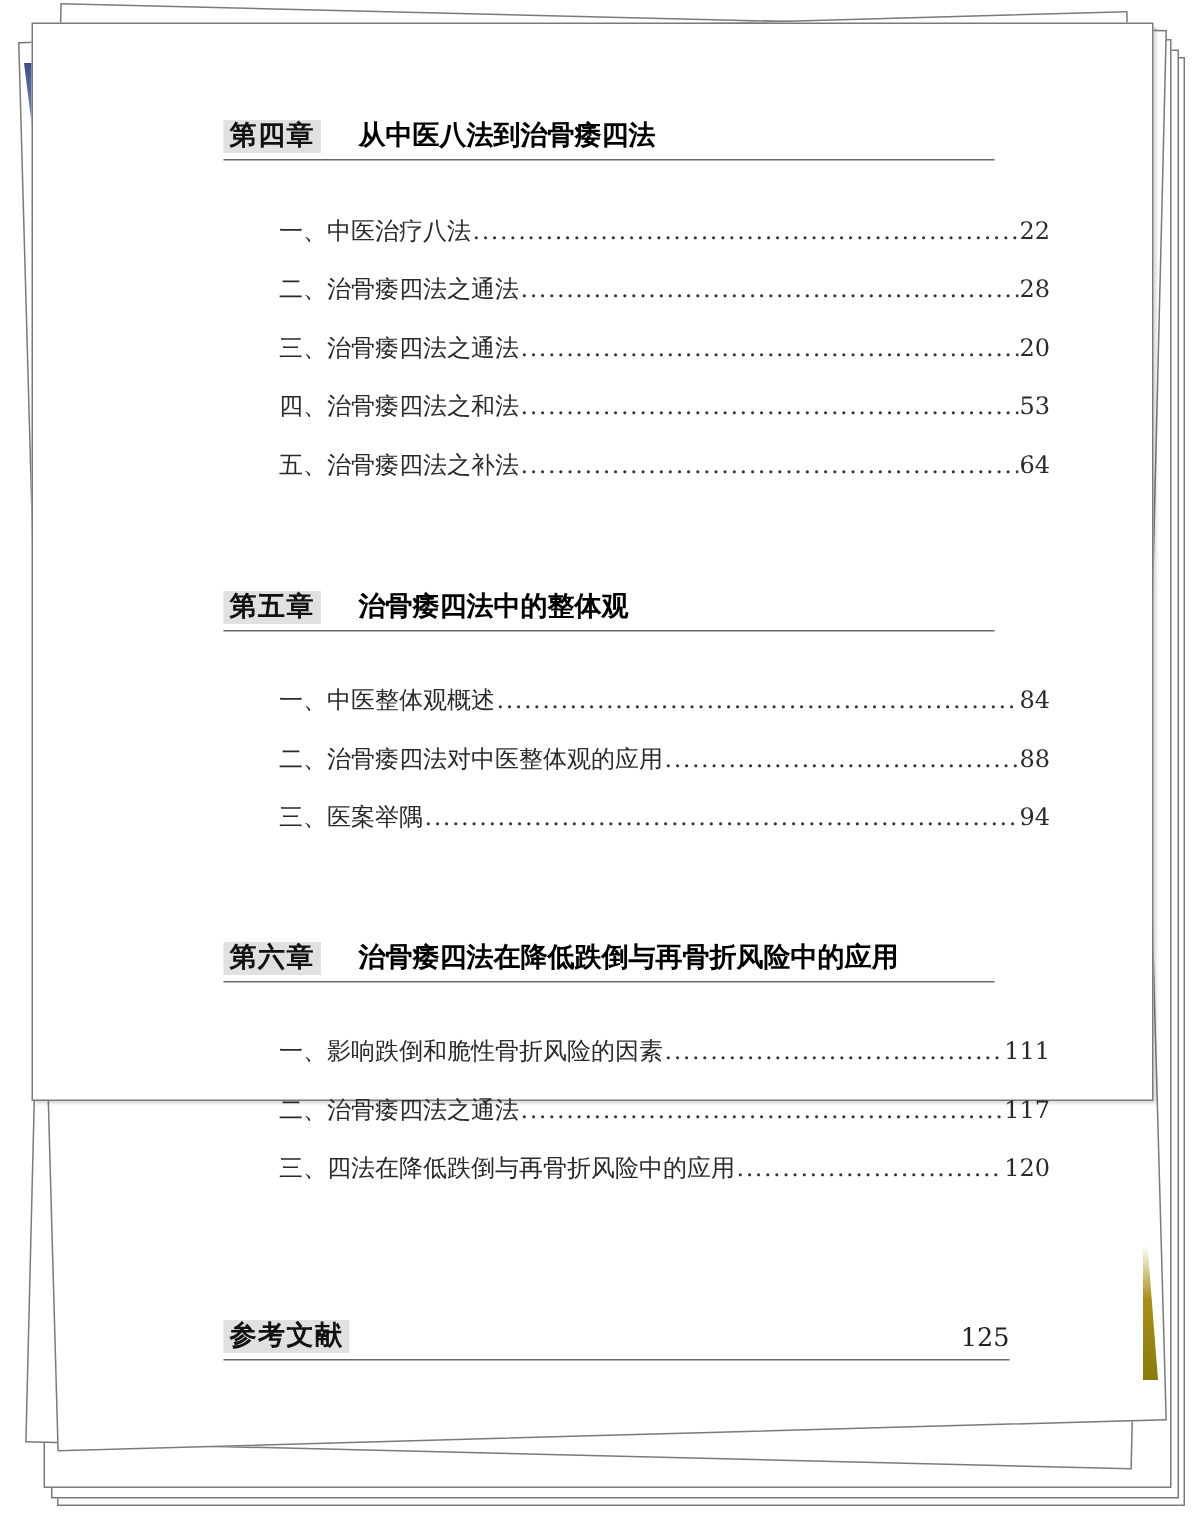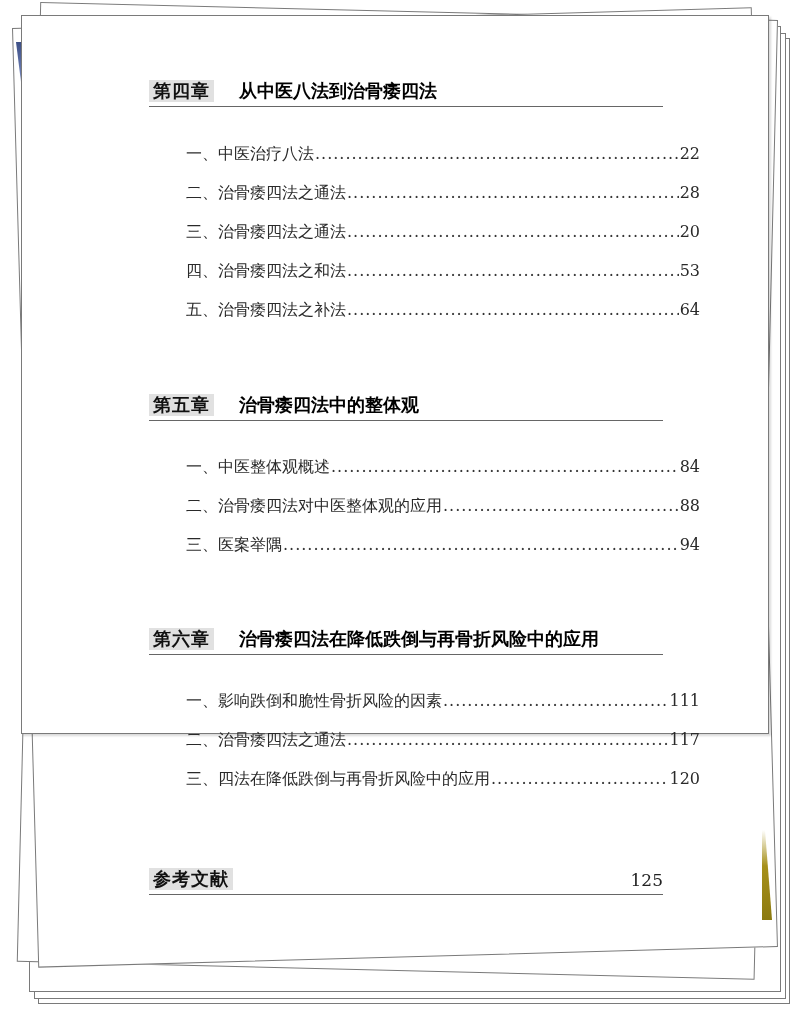--- a/index.html
+++ b/index.html
@@ -203,19 +203,19 @@
       <span class="pg">117</span>
     </div>
     <div class="toc-entry" style="top:142px;">
       <span class="label">三、四法在降低跌倒与再骨折风险中的应用</span>
       <span class="leader"></span>
       <span class="pg">120</span>
     </div>
   </div>
 
   <div class="content" style="top:846px;">
-    <div class="chapter" style="top:4px;">
+    <div class="chapter" style="top:16px;padding-left:10px;">
       <span class="chapter-label">参考文献</span>
       <span class="chapter-page">125</span>
     </div>
   </div>
 
 </div>
 
 </body></html>

